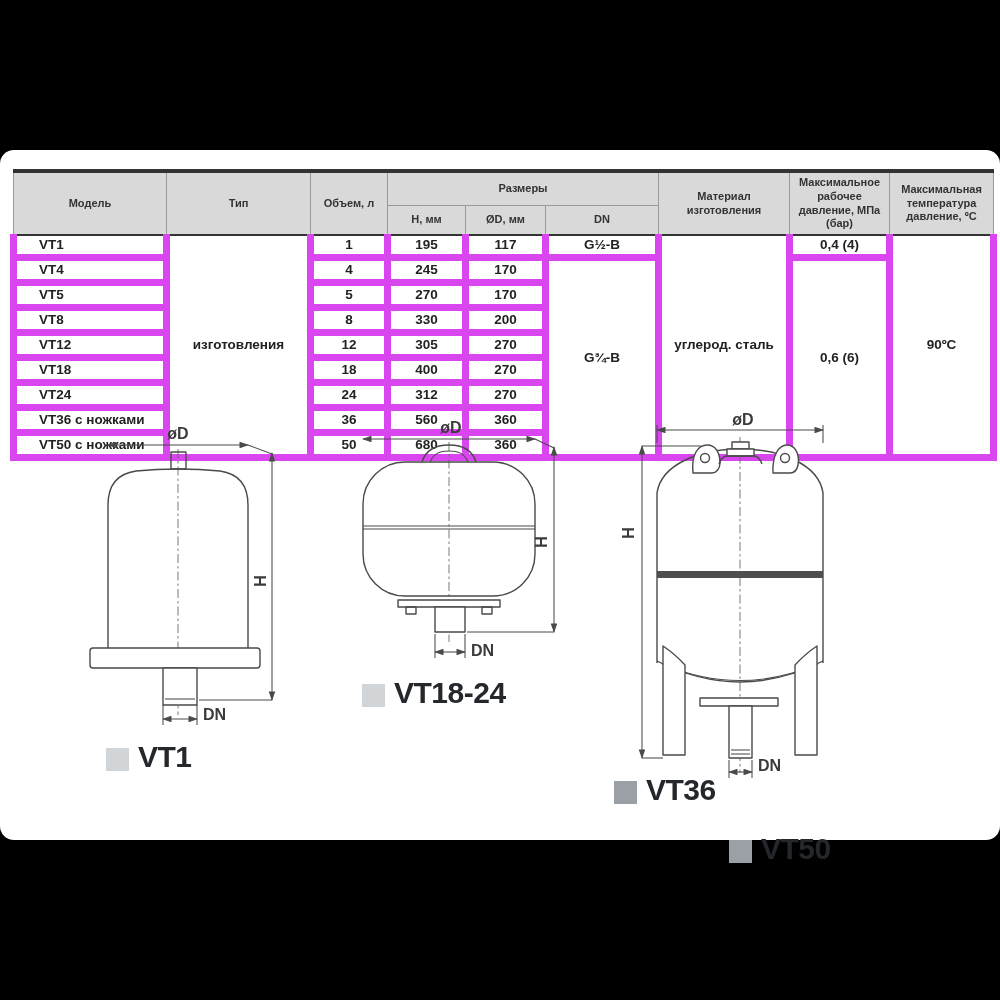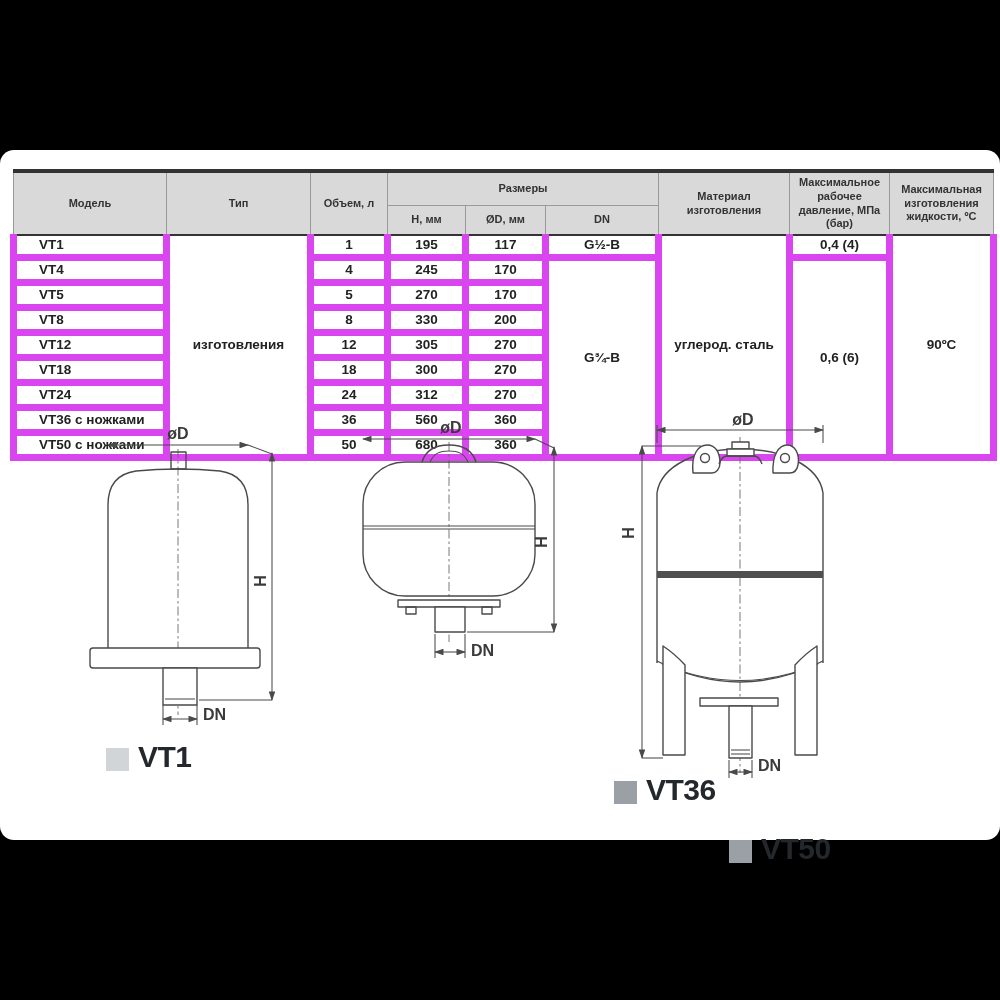--- a/index.html
+++ b/index.html
@@ -56,21 +56,21 @@
         <col style="width:104px">
     </colgroup>
     <thead>
       <tr class="h1">
         <th rowspan="2">Модель</th>
         <th rowspan="2">Тип</th>
         <th rowspan="2">Объем, л</th>
         <th colspan="3">Размеры</th>
         <th rowspan="2">Материал изготовления</th>
         <th rowspan="2">Максимальное рабочее давление, МПа (бар)</th>
-        <th rowspan="2">Максимальная изготовления жидкости, ºС</th>
+        <th rowspan="2">Максимальная температура давление, ºС</th>
       </tr>
       <tr class="h2">
         <th>Н, мм</th>
         <th>ØD, мм</th>
         <th>DN</th>
       </tr>
     </thead>
     <tbody>
       <tr>
         <td class="model">VT1</td>
@@ -105,21 +105,21 @@
       </tr>
       <tr>
         <td class="model">VT12</td>
         <td>12</td>
         <td>305</td>
         <td>270</td>
       </tr>
       <tr>
         <td class="model">VT18</td>
         <td>18</td>
-        <td>300</td>
+        <td>400</td>
         <td>270</td>
       </tr>
       <tr>
         <td class="model">VT24</td>
         <td>24</td>
         <td>312</td>
         <td>270</td>
       </tr>
       <tr>
         <td class="model">VT36 с ножками</td>
@@ -204,20 +204,24 @@
       <line class="dim" x1="129" y1="214" x2="216" y2="214"></line>
       <text class="lbl" x="209" y="124" text-anchor="middle" transform="rotate(-90 209 124)">H</text>
     </g>
     <g>
       <line class="dim" x1="97" y1="216" x2="97" y2="240"></line>
       <line class="dim" x1="127" y1="216" x2="127" y2="240"></line>
       <line class="dim" x1="97" y1="234" x2="127" y2="234" marker-start="url(#a2)" marker-end="url(#a2)"></line>
       <text class="lbl" x="133" y="238">DN</text>
     </g>
   </svg>
+  <div class="cap" style="left:362px;top:676px;">
+    <span class="sw light"></span>
+    <span class="txt">VT18-24</span>
+  </div>
 
   <svg style="left:613px;top:413px;" width="305" height="370" viewBox="0 0 305 370">
     <defs>
       <marker id="a3" viewBox="0 0 10 7" refX="9" refY="3.5" markerWidth="9" markerHeight="6.3" orient="auto-start-reverse">
           <path d="M0,0 L10,3.5 L0,7 Z" fill="#4a4a4a"></path>
         </marker>
     </defs>
     <g>
       <line class="cl" x1="127" y1="24" x2="127" y2="360"></line>
     </g>

